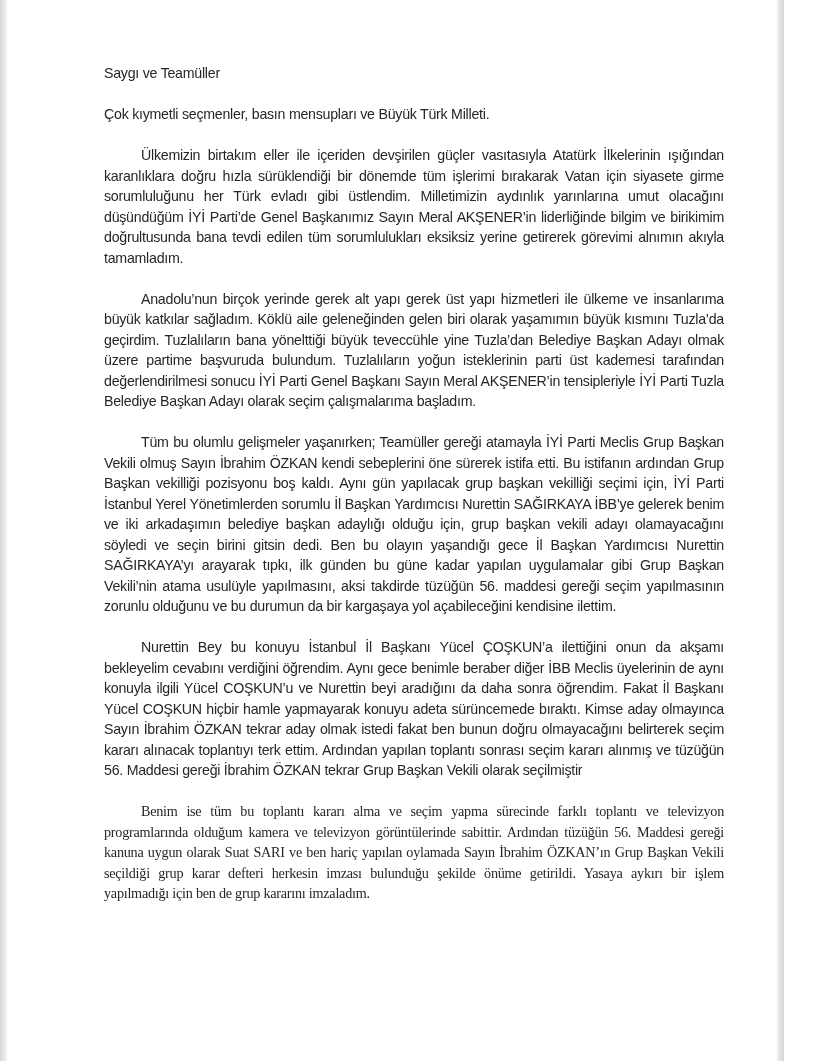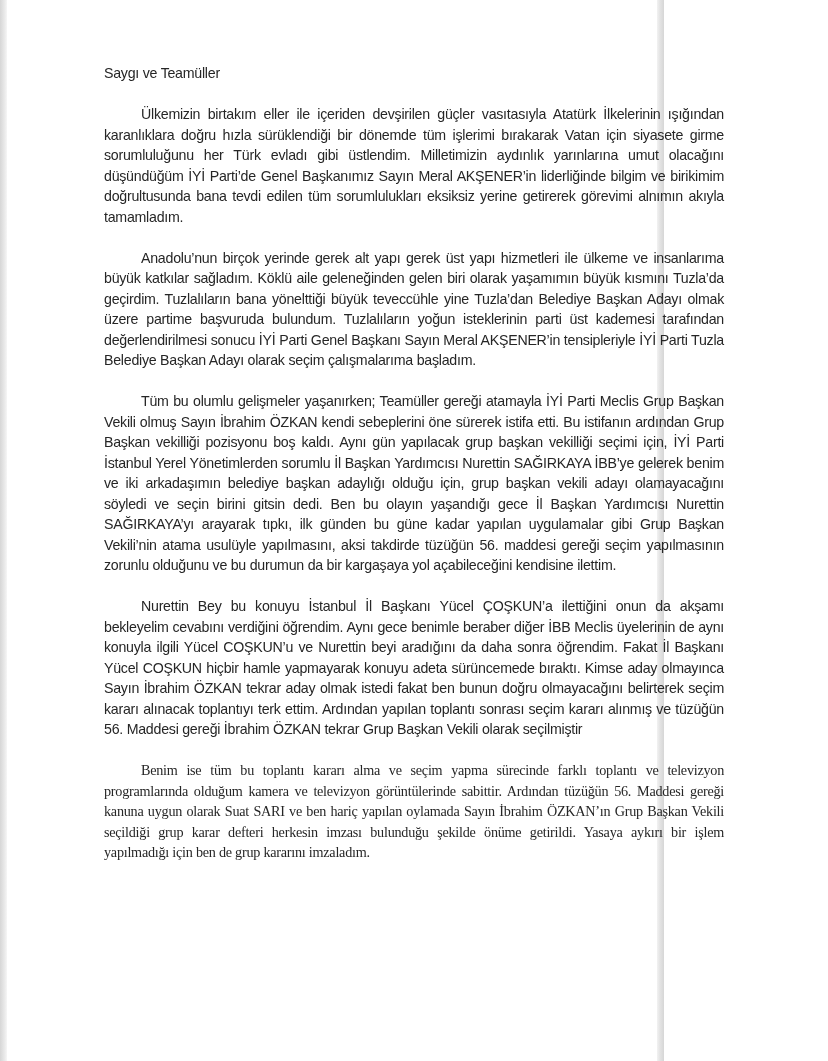--- a/index.html
+++ b/index.html
@@ -5,21 +5,21 @@
   html, body {
     margin: 0;
     padding: 0;
     width: 828px;
     height: 1061px;
     overflow: hidden;
     background: #ffffff;
   }
   .page {
     position: relative;
-    width: 664px;
+    width: 784px;
     height: 1061px;
     background: #ffffff;
   }
   .edge-left {
     position: absolute;
     left: 0; top: 0;
     width: 7px; height: 1061px;
     background: linear-gradient(to right, #d6d6d6, #ebebeb 70%, #f6f6f6);
   }
   .edge-right {
@@ -54,19 +54,20 @@
 </style>
 </head>
 <body>
 
 <div class="page">
   <div class="edge-left"></div>
   <div class="edge-right"></div>
 
   <div class="content">
     <p class="line-block">Saygı ve Teamüller</p>
+    <p class="line-block">Çok kıymetli seçmenler, basın mensupları ve Büyük Türk Milleti.</p>
     <p class="para">Ülkemizin birtakım eller ile içeriden devşirilen güçler vasıtasıyla Atatürk İlkelerinin ışığından karanlıklara doğru hızla sürüklendiği bir dönemde tüm işlerimi bırakarak Vatan için siyasete girme sorumluluğunu her Türk evladı gibi üstlendim. Milletimizin aydınlık yarınlarına umut olacağını düşündüğüm İYİ Parti’de Genel Başkanımız Sayın Meral AKŞENER’in liderliğinde bilgim ve birikimim doğrultusunda bana tevdi edilen tüm sorumlulukları eksiksiz yerine getirerek görevimi alnımın akıyla tamamladım.</p>
     <p class="para">Anadolu’nun birçok yerinde gerek alt yapı gerek üst yapı hizmetleri ile ülkeme ve insanlarıma büyük katkılar sağladım. Köklü aile geleneğinden gelen biri olarak yaşamımın büyük kısmını Tuzla’da geçirdim. Tuzlalıların bana yönelttiği büyük teveccühle yine Tuzla’dan Belediye Başkan Adayı olmak üzere partime başvuruda bulundum. Tuzlalıların yoğun isteklerinin parti üst kademesi tarafından değerlendirilmesi sonucu İYİ Parti Genel Başkanı Sayın Meral AKŞENER’in tensipleriyle İYİ Parti Tuzla Belediye Başkan Adayı olarak seçim çalışmalarıma başladım.</p>
     <p class="para">Tüm bu olumlu gelişmeler yaşanırken; Teamüller gereği atamayla İYİ Parti Meclis Grup Başkan Vekili olmuş Sayın İbrahim ÖZKAN kendi sebeplerini öne sürerek istifa etti. Bu istifanın ardından Grup Başkan vekilliği pozisyonu boş kaldı. Aynı gün yapılacak grup başkan vekilliği seçimi için, İYİ Parti İstanbul Yerel Yönetimlerden sorumlu İl Başkan Yardımcısı Nurettin SAĞIRKAYA İBB’ye gelerek benim ve iki arkadaşımın belediye başkan adaylığı olduğu için, grup başkan vekili adayı olamayacağını söyledi ve seçin birini gitsin dedi. Ben bu olayın yaşandığı gece İl Başkan Yardımcısı Nurettin SAĞIRKAYA’yı arayarak tıpkı, ilk günden bu güne kadar yapılan uygulamalar gibi Grup Başkan Vekili’nin atama usulüyle yapılmasını, aksi takdirde tüzüğün 56. maddesi gereği seçim yapılmasının zorunlu olduğunu ve bu durumun da bir kargaşaya yol açabileceğini kendisine ilettim.</p>
     <p class="para">Nurettin Bey bu konuyu İstanbul İl Başkanı Yücel ÇOŞKUN’a ilettiğini onun da akşamı bekleyelim cevabını verdiğini öğrendim. Aynı gece benimle beraber diğer İBB Meclis üyelerinin de aynı konuyla ilgili Yücel COŞKUN’u ve Nurettin beyi aradığını da daha sonra öğrendim. Fakat İl Başkanı Yücel COŞKUN hiçbir hamle yapmayarak konuyu adeta sürüncemede bıraktı. Kimse aday olmayınca Sayın İbrahim ÖZKAN tekrar aday olmak istedi fakat ben bunun doğru olmayacağını belirterek seçim kararı alınacak toplantıyı terk ettim. Ardından yapılan toplantı sonrası seçim kararı alınmış ve tüzüğün 56. Maddesi gereği İbrahim ÖZKAN tekrar Grup Başkan Vekili olarak seçilmiştir</p>
     <p class="para last">Benim ise tüm bu toplantı kararı alma ve seçim yapma sürecinde farklı toplantı ve televizyon programlarında olduğum kamera ve televizyon görüntülerinde sabittir. Ardından tüzüğün 56. Maddesi gereği kanuna uygun olarak Suat SARI ve ben hariç yapılan oylamada Sayın İbrahim ÖZKAN’ın Grup Başkan Vekili seçildiği grup karar defteri herkesin imzası bulunduğu şekilde önüme getirildi. Yasaya aykırı bir işlem yapılmadığı için ben de grup kararını imzaladım.</p>
   </div>
 </div>
 
 </body></html>

